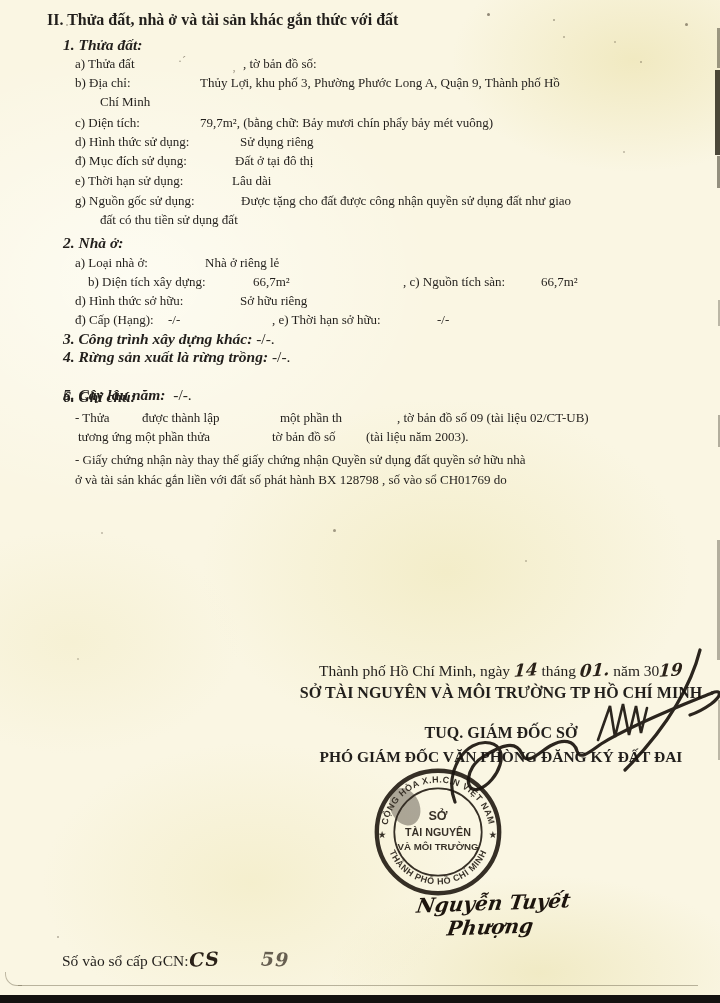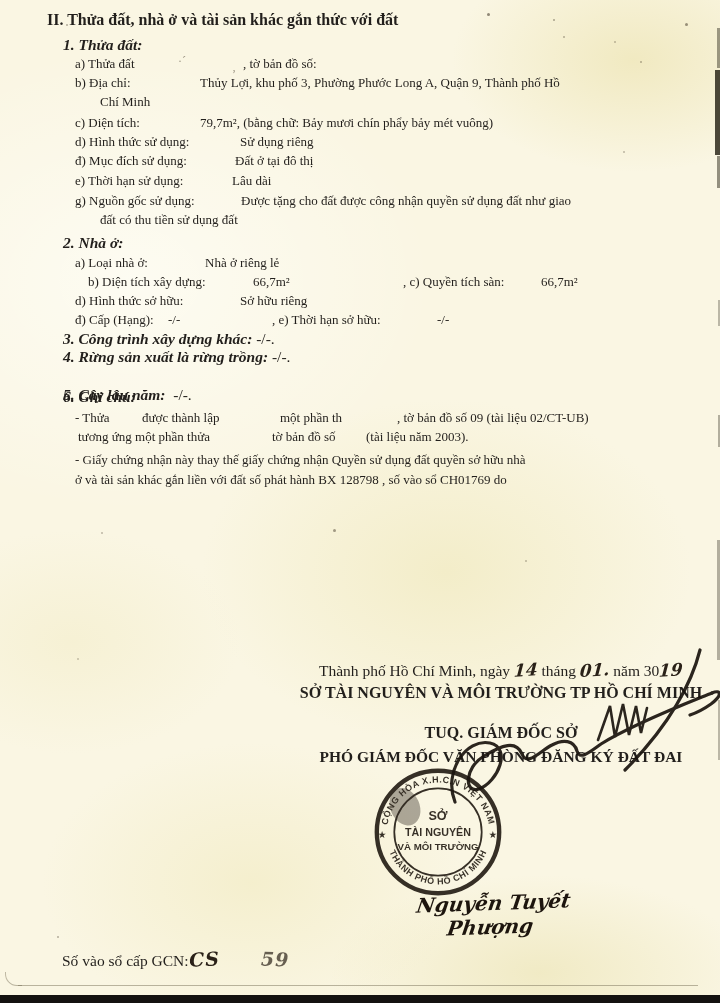--- a/index.html
+++ b/index.html
@@ -70,21 +70,21 @@
 
   <div class="line" style="top:171px;left:75px"><span>e) Thời hạn sử dụng:</span><span class="val" style="left:157px">Lâu dài</span></div>
 
   <div class="line" style="top:191px;left:75px"><span>g) Nguồn gốc sử dụng:</span><span class="val" style="left:166px">Được tặng cho đất được công nhận quyền sử dụng đất như giao</span></div>
   <div class="line" style="top:210px;left:100px">đất có thu tiền sử dụng đất</div>
 
   <div class="line h-bold-it" style="top:233px;left:63px">2. Nhà ở:</div>
 
   <div class="line" style="top:253px;left:75px"><span>a) Loại nhà ở:</span><span class="val" style="left:130px">Nhà ở riêng lẻ</span></div>
 
-  <div class="line" style="top:272px;left:88px"><span>b) Diện tích xây dựng:</span><span class="val" style="left:165px">66,7m²</span><span class="val" style="left:315px">, c) Quyền tích sàn:</span><span class="val" style="left:453px">66,7m²</span></div>
+  <div class="line" style="top:272px;left:88px"><span>b) Diện tích xây dựng:</span><span class="val" style="left:165px">66,7m²</span><span class="val" style="left:315px">, c) Nguồn tích sàn:</span><span class="val" style="left:453px">66,7m²</span></div>
 
   <div class="line" style="top:291px;left:75px"><span>d) Hình thức sở hữu:</span><span class="val" style="left:165px">Sở hữu riêng</span></div>
 
   <div class="line" style="top:310px;left:75px"><span>đ) Cấp (Hạng):</span><span class="val" style="left:93px">-/-</span><span class="val" style="left:197px">, e) Thời hạn sở hữu:</span><span class="val" style="left:362px">-/-</span></div>
 
   <div class="line h-bold-it" style="top:329px;left:63px"><span>3. Công trình xây dựng khác:</span> <span class="reg">-/-.</span></div>
 
   <div class="line h-bold-it" style="top:347px;left:63px"><span>4. Rừng sản xuất là rừng trồng:</span> <span class="reg">-/-.</span></div>
 
   <div class="line h-bold-it" style="top:385px;left:63px"><span>5. Cây lâu năm:</span>  <span class="reg">-/-.</span></div>

